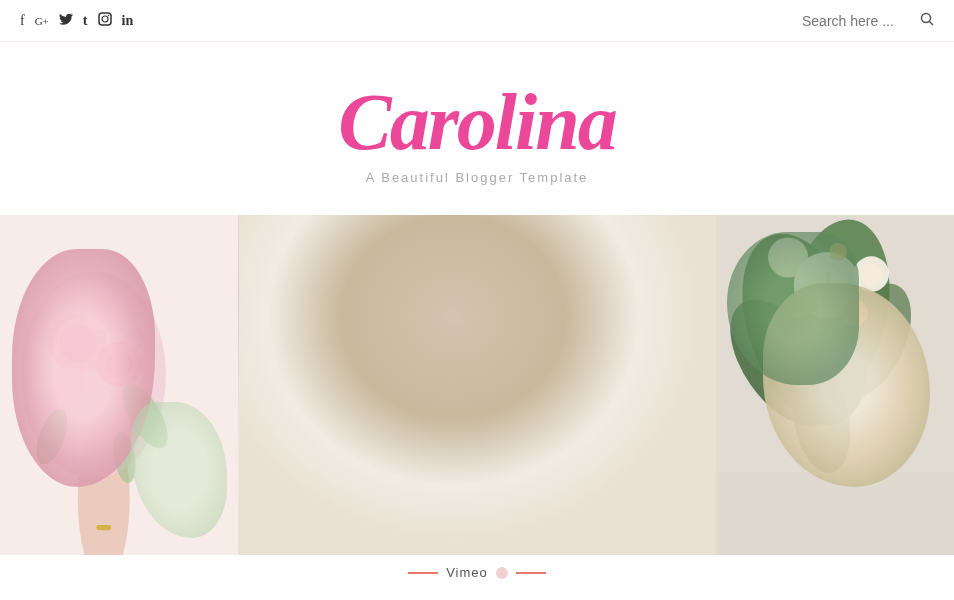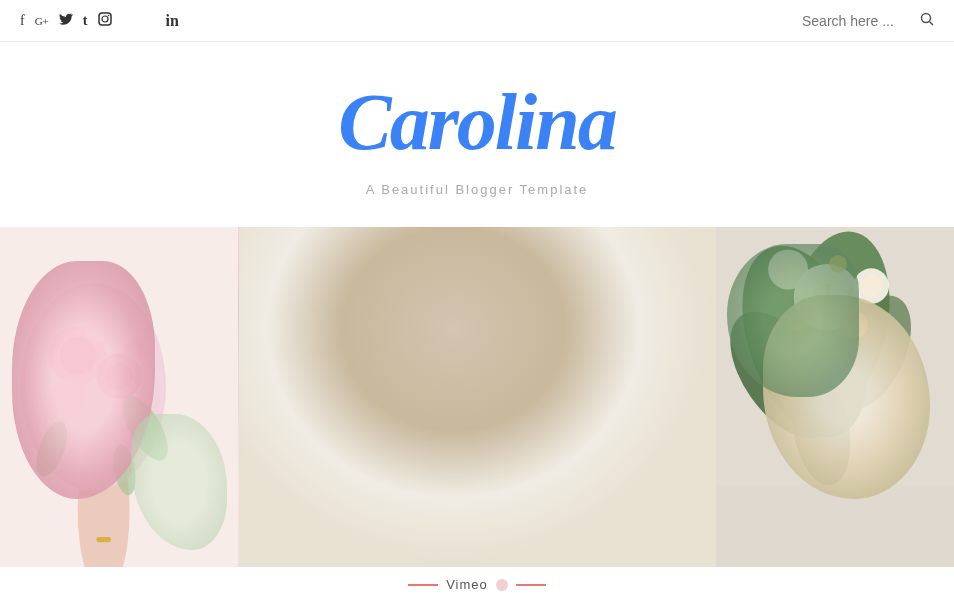--- a/index.html
+++ b/index.html
@@ -83,31 +83,31 @@
     .brand-section {
       text-align: center;
       padding: 40px 20px 30px;
       background: #fff;
     }
 
     .brand-title {
       font-family: 'Georgia', cursive;
       font-size: 72px;
       font-weight: normal;
-      color: #3b82f6;
+      color: #ec4899;
       line-height: 1;
       font-style: italic;
       letter-spacing: -1px;
     }
 
     .brand-subtitle {
       font-size: 13px;
       color: #aaa;
       letter-spacing: 2px;
-      margin-top: 20px;
+      margin-top: 8px;
       font-family: Arial, sans-serif;
     }
 
     
     .gallery-section {
       display: flex;
       width: 100%;
       height: 340px;
       background: #f9f0f0;
     }
@@ -282,21 +282,21 @@
         </svg>
     </span>
     <span class="social-icon" style="font-family:serif;font-weight:bold;">t</span>
     <span class="social-icon">
       <svg width="14" height="14" viewBox="0 0 14 14">
           <rect x="1" y="1" width="12" height="12" rx="3" ry="3" stroke="#333" stroke-width="1.5" fill="none"></rect>
           <circle cx="7" cy="7" r="3" stroke="#333" stroke-width="1.2" fill="none"></circle>
           <circle cx="10.5" cy="3.5" r="0.7" fill="#333"></circle>
         </svg>
     </span>
-    <span class="social-icon" style="font-size:16px;font-weight:bold;margin-left:44px;">in</span>
+    <span class="social-icon" style="font-size:14px;font-weight:bold;">in</span>
   </div>
 
 
   <div class="search-area">
     <input class="search-input" type="text" placeholder="Search here ..." style="">
     <button class="search-icon-btn">
       <svg width="14" height="14" viewBox="0 0 14 14">
           <circle cx="6" cy="6" r="4.5" stroke="#555" stroke-width="1.5" fill="none"></circle>
           <line x1="9.5" y1="9.5" x2="13" y2="13" stroke="#555" stroke-width="1.5"></line>
         </svg>

